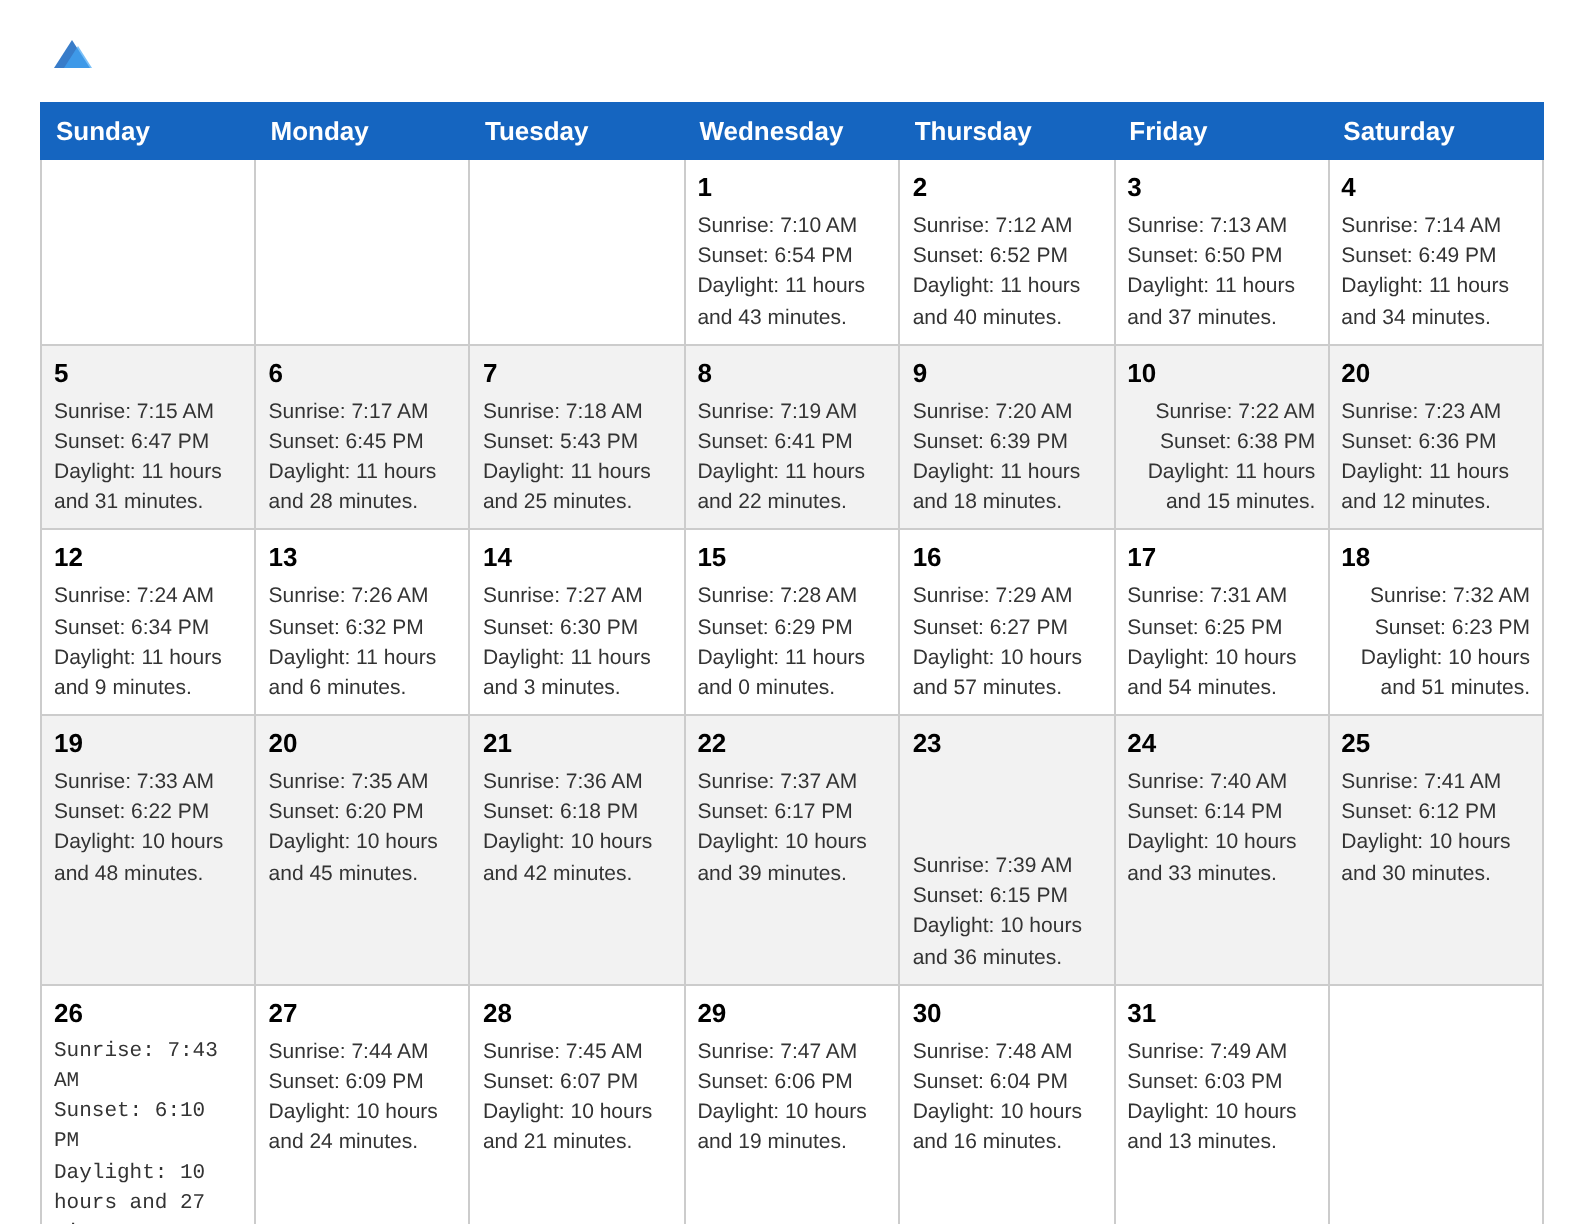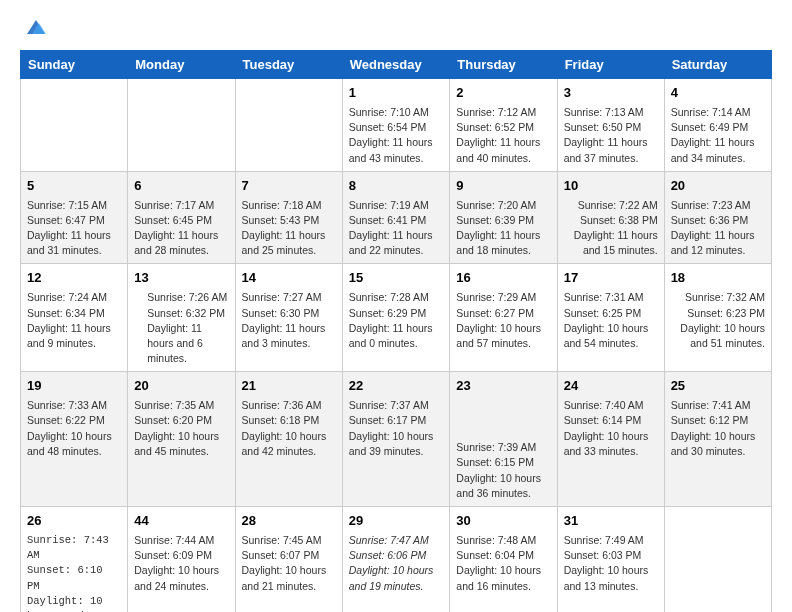--- a/index.html
+++ b/index.html
@@ -195,21 +195,21 @@
         </tr>
         <tr>
           <td>
             <span class="day-num">12</span>
             <div class="day-info" style="white-space: pre-line;">Sunrise: 7:24 AM
 Sunset: 6:34 PM
 Daylight: 11 hours and 9 minutes.</div>
           </td>
           <td>
             <span class="day-num">13</span>
-            <div class="day-info" style="white-space: pre-line; margin-left: 13px;">Sunrise: 7:26 AM
+            <div class="day-info" style="white-space: pre-line;">Sunrise: 7:26 AM
 Sunset: 6:32 PM
 Daylight: 11 hours and 6 minutes.</div>
           </td>
           <td>
             <span class="day-num">14</span>
             <div class="day-info" style="white-space: pre-line;">Sunrise: 7:27 AM
 Sunset: 6:30 PM
 Daylight: 11 hours and 3 minutes.</div>
           </td>
           <td>
@@ -282,34 +282,34 @@
           </td>
         </tr>
         <tr>
           <td>
             <span class="day-num">26</span>
             <div class="day-info" style="white-space: pre-line; font-family: Liberation Mono, monospace;">Sunrise: 7:43 AM
 Sunset: 6:10 PM
 Daylight: 10 hours and 27 minutes.</div>
           </td>
           <td>
-            <span class="day-num">44</span>
+            <span class="day-num">27</span>
             <div class="day-info" style="white-space: pre-line;">Sunrise: 7:44 AM
 Sunset: 6:09 PM
 Daylight: 10 hours and 24 minutes.</div>
           </td>
           <td>
             <span class="day-num">28</span>
             <div class="day-info" style="white-space: pre-line;">Sunrise: 7:45 AM
 Sunset: 6:07 PM
 Daylight: 10 hours and 21 minutes.</div>
           </td>
           <td>
             <span class="day-num">29</span>
-            <div class="day-info" style="white-space: pre-line; font-style: italic;">Sunrise: 7:47 AM
+            <div class="day-info" style="white-space: pre-line;">Sunrise: 7:47 AM
 Sunset: 6:06 PM
 Daylight: 10 hours and 19 minutes.</div>
           </td>
           <td>
             <span class="day-num">30</span>
             <div class="day-info" style="white-space: pre-line;">Sunrise: 7:48 AM
 Sunset: 6:04 PM
 Daylight: 10 hours and 16 minutes.</div>
           </td>
           <td>

